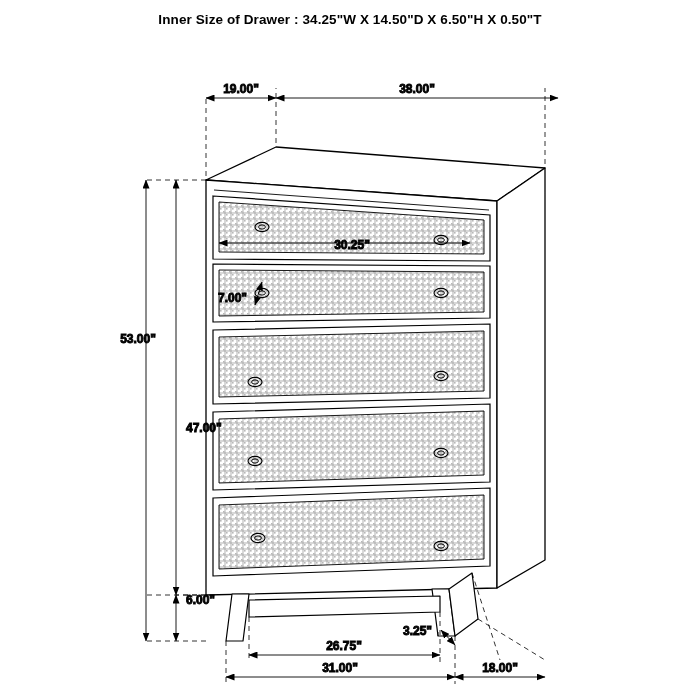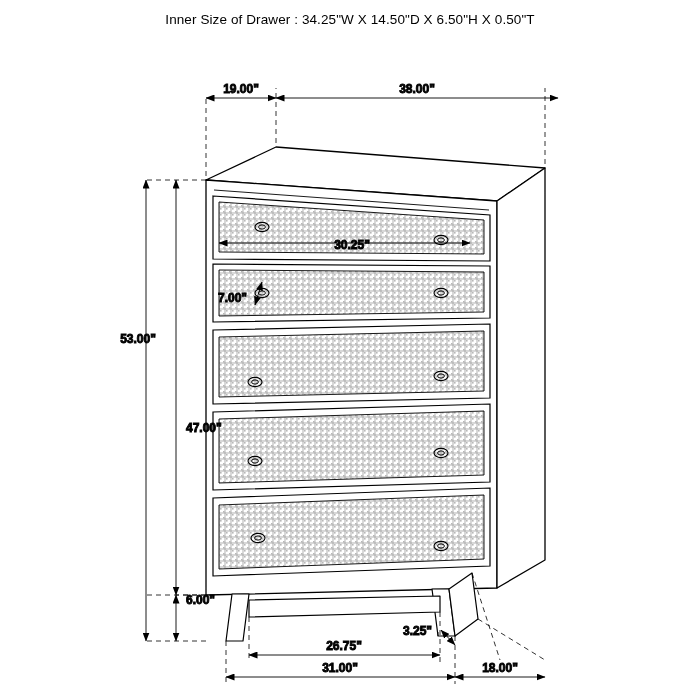--- a/index.html
+++ b/index.html
@@ -20,21 +20,21 @@
     width: 700px;
     height: 700px;
   }
   #title {
     position: absolute;
     top: 12px;
     left: 0;
     width: 700px;
     text-align: center;
     font-size: 13.5px;
-    font-weight: normal;
+    font-weight: bold;
     letter-spacing: 0.1px;
   }
   svg {
     position: absolute;
     top: 0;
     left: 0;
   }
   .lbl {
     font-family: "Liberation Sans", sans-serif;
     font-size: 12px;

